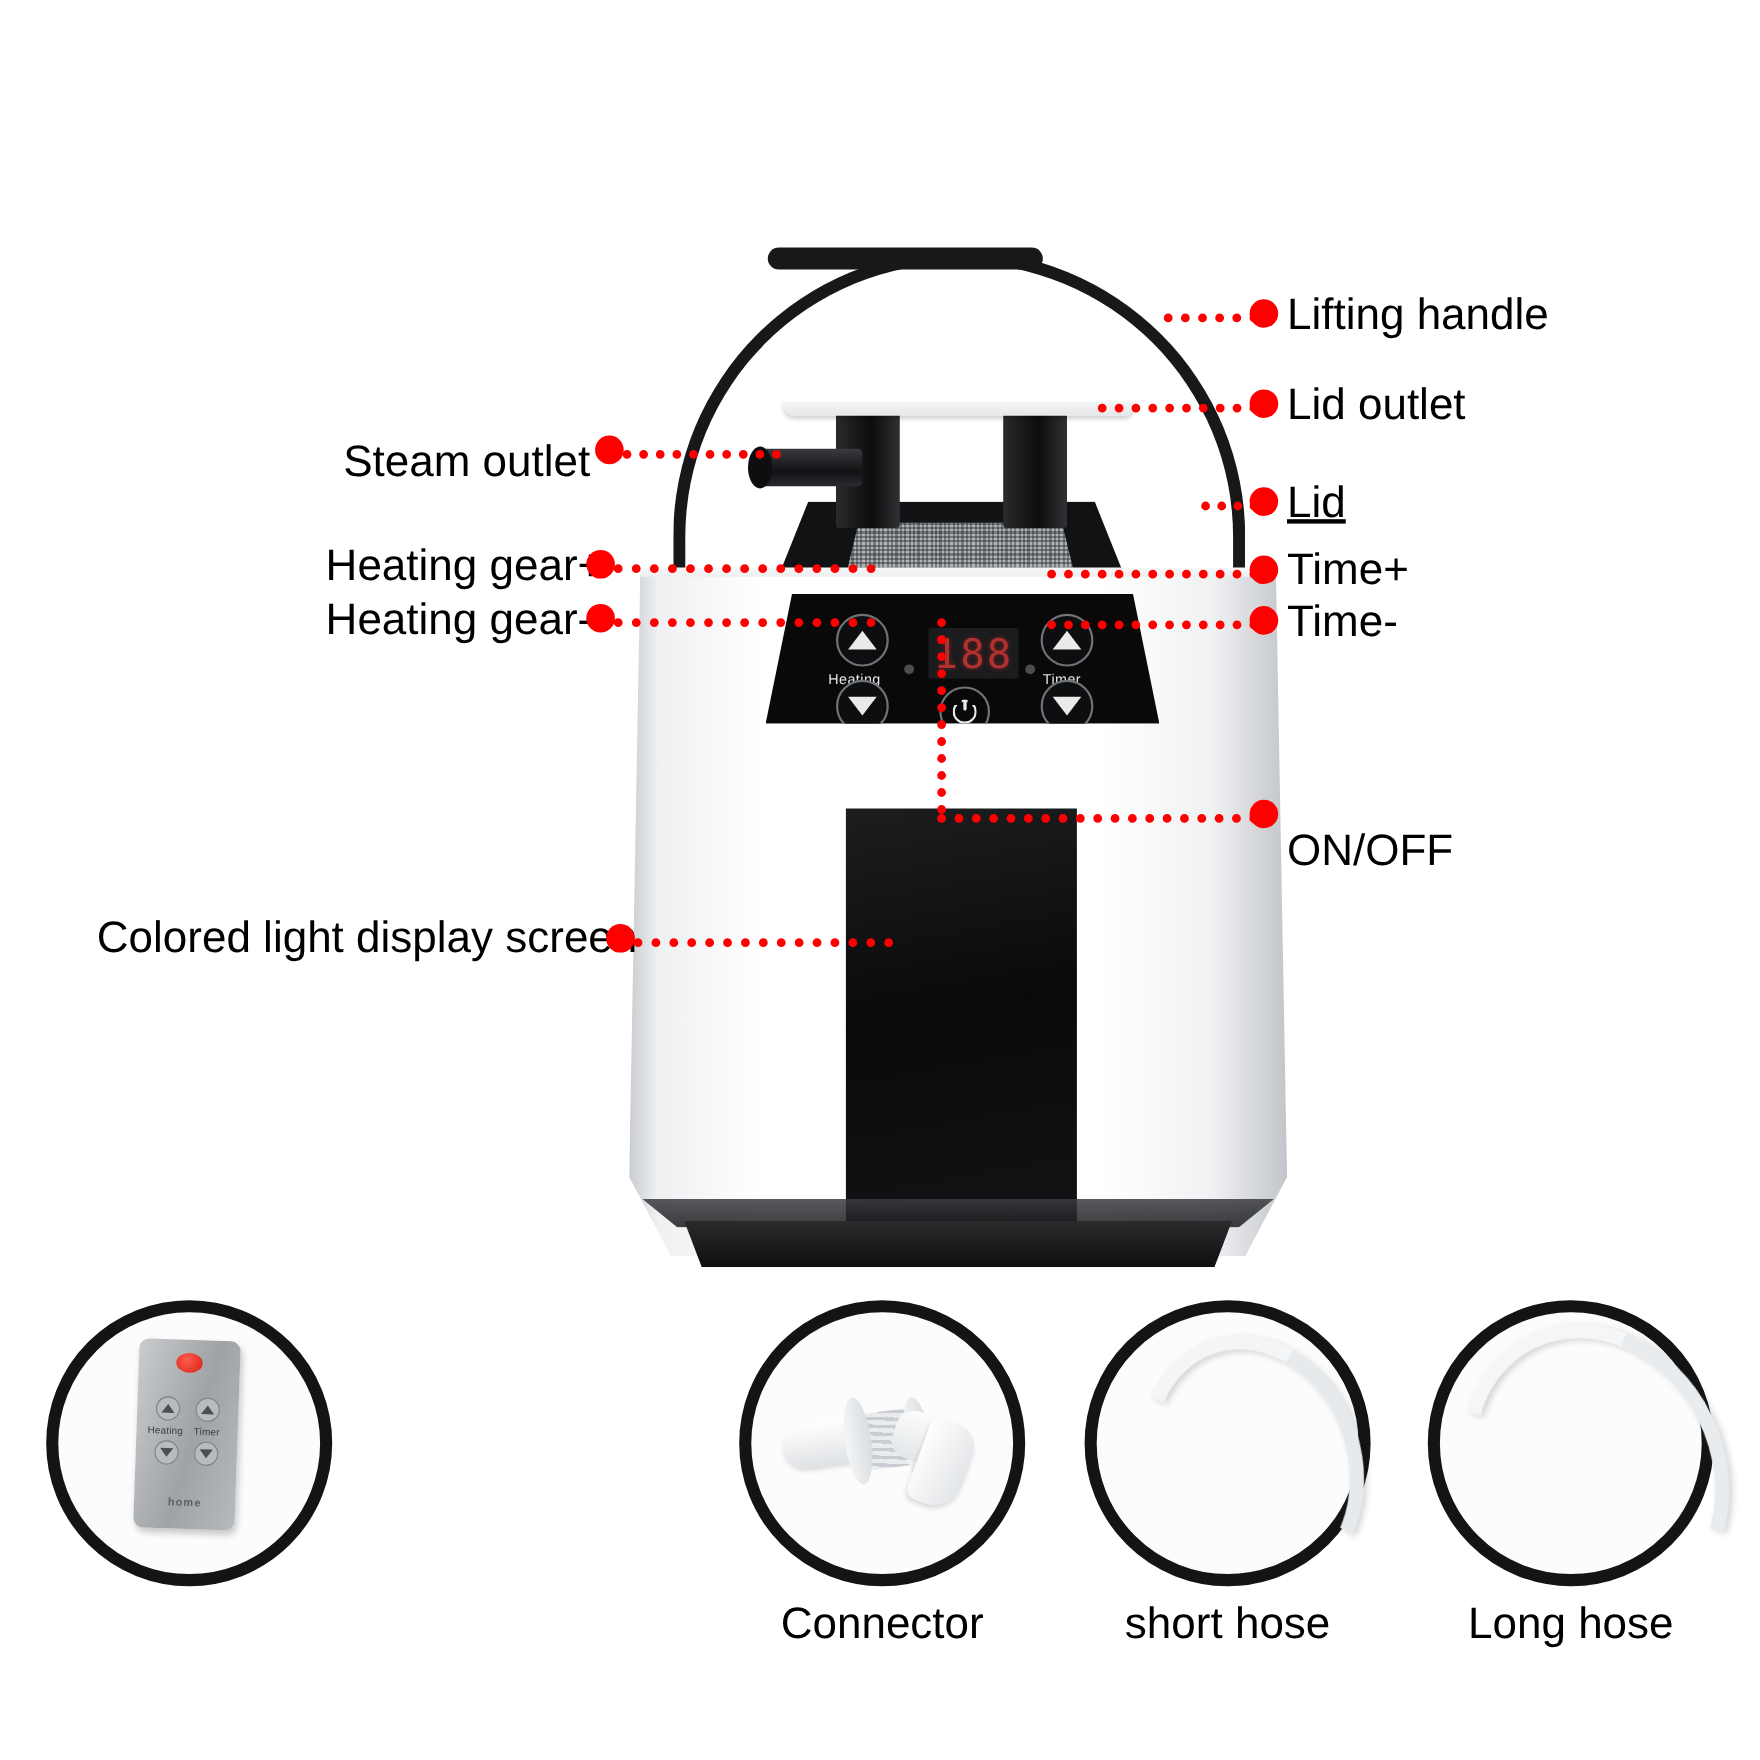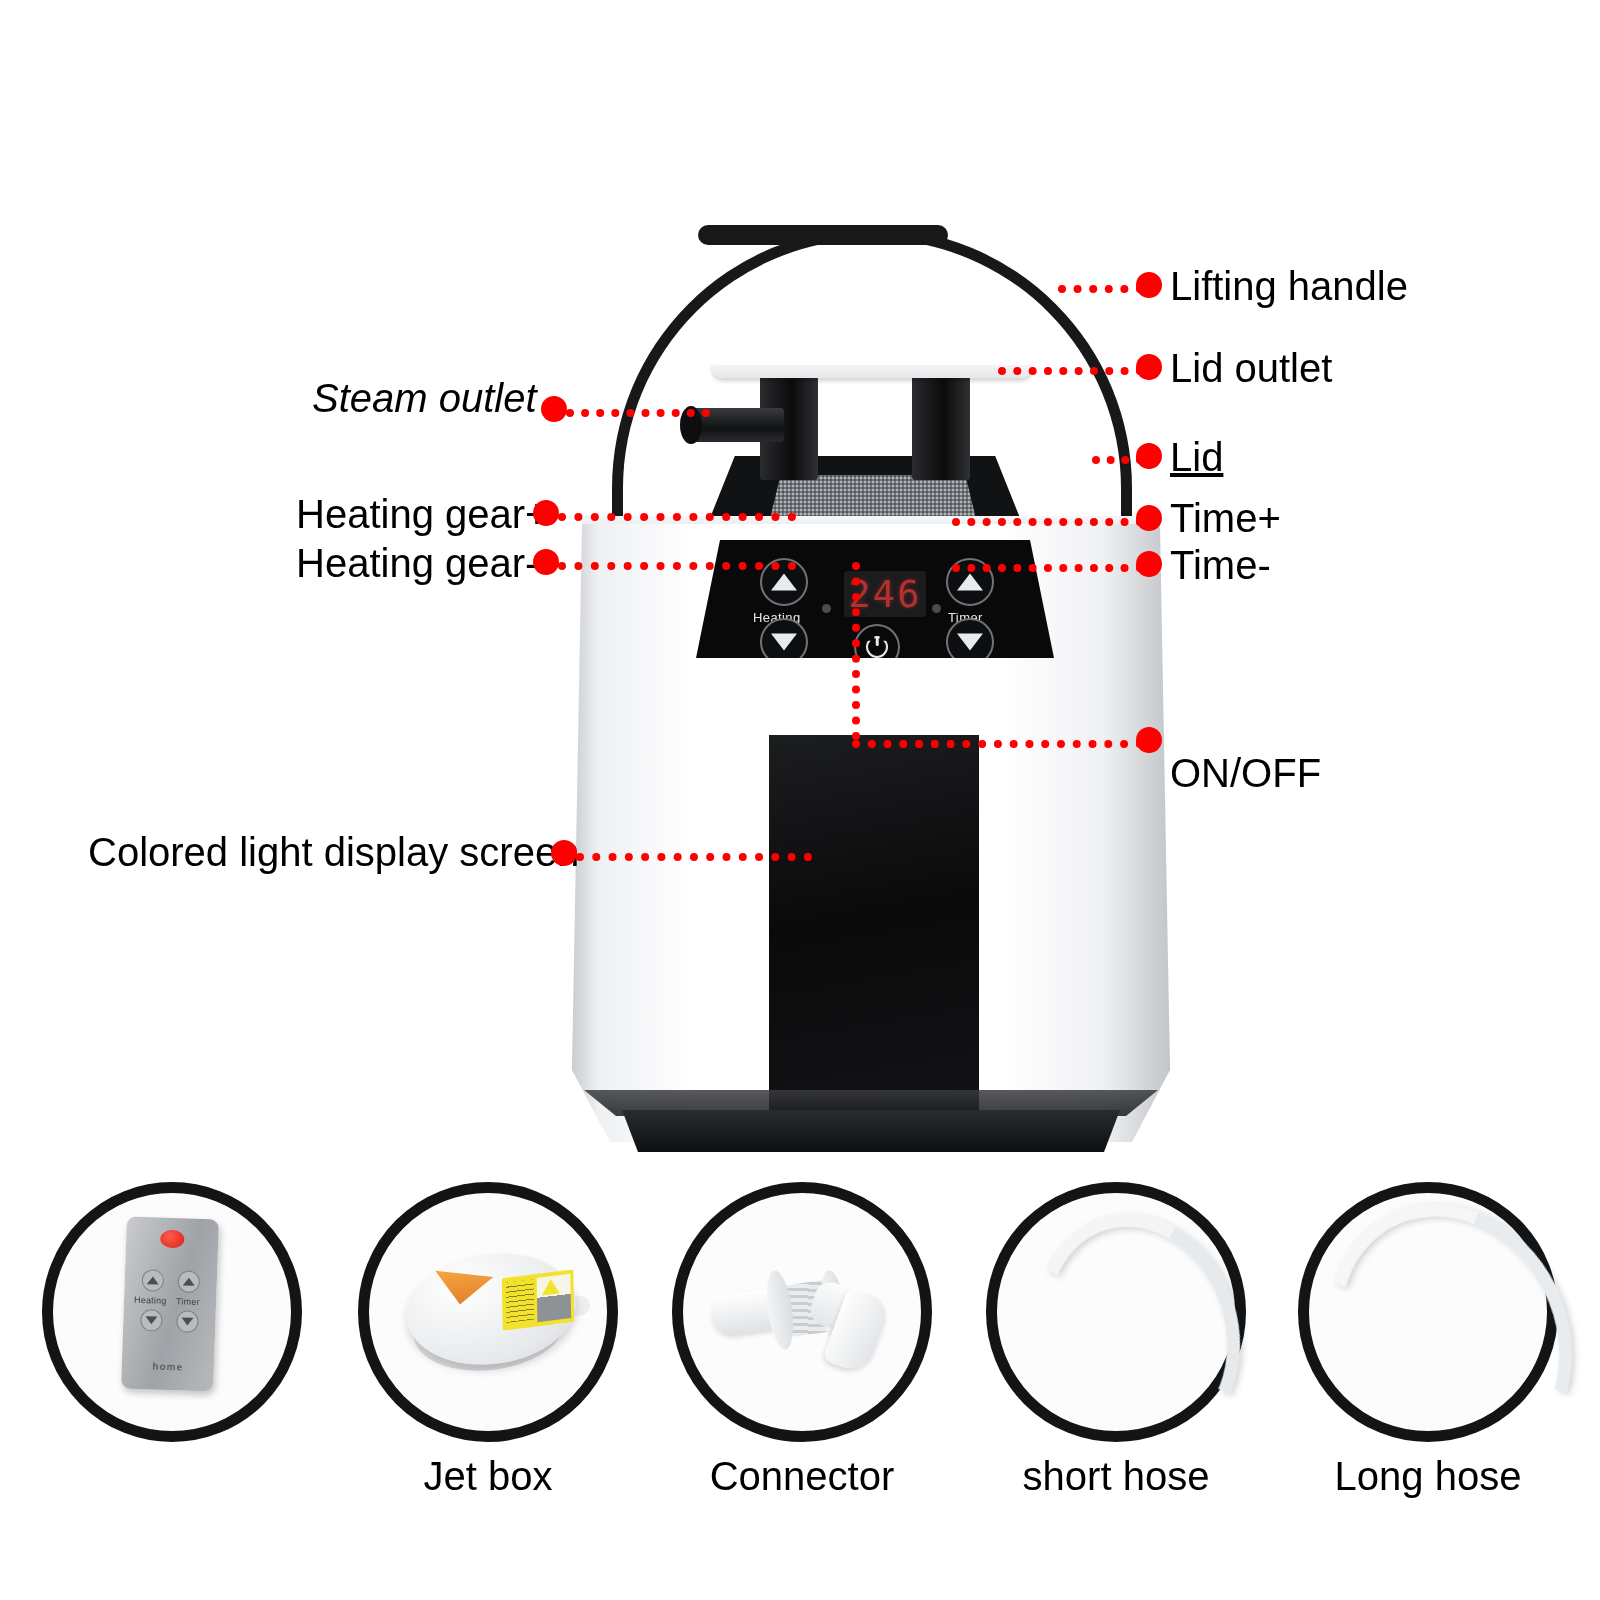--- a/index.html
+++ b/index.html
@@ -369,21 +369,21 @@
           <span class="tri-up"></span>
         </div>
         <div class="ctrl-txt" style="left:57px;top:70px;">Heating</div>
         <div class="led-bar" style="left:75px;top:86px;"></div>
         <div class="btn-circ" style="left:64px;top:78px;">
           <span class="tri-dn"></span>
         </div>
 
         <div class="led-dot" style="left:126px;top:64px;"></div>
 
-        <div class="seg-display">246</div>
+        <div class="seg-display">188</div>
 
         <div class="led-dot" style="left:236px;top:64px;"></div>
 
         <div class="btn-circ" style="left:250px;top:18px;">
           <span class="tri-up"></span>
         </div>
         <div class="ctrl-txt" style="left:252px;top:70px;">Timer</div>
         <div class="btn-circ" style="left:250px;top:78px;">
           <span class="tri-dn"></span>
         </div>
@@ -415,21 +415,21 @@
 
   <div class="leader" style="left:952px;top:564px;width:192px;"></div>
   <div class="dot" style="left:1136px;top:551px;"></div>
   <div class="lbl" style="left:1170px;top:545px;">Time-</div>
 
   <div class="leader-v" style="left:852px;top:562px;height:178px;"></div>
   <div class="leader" style="left:852px;top:740px;width:292px;"></div>
   <div class="dot" style="left:1136px;top:727px;"></div>
   <div class="lbl" style="left:1170px;top:720px;margin-top:33px;">ON/OFF</div>
 
-  <div class="lbl" style="left:312px;top:378px;font-style:italic;">Steam outlet</div>
+  <div class="lbl" style="left:312px;top:400px;">Steam outlet</div>
   <div class="dot" style="left:541px;top:396px;"></div>
   <div class="leader" style="left:566px;top:409px;width:144px;"></div>
 
   <div class="lbl" style="left:296px;top:494px;">Heating gear+</div>
   <div class="dot" style="left:533px;top:500px;"></div>
   <div class="leader" style="left:558px;top:513px;width:238px;"></div>
 
   <div class="lbl" style="left:296px;top:543px;">Heating gear-</div>
   <div class="dot" style="left:533px;top:549px;"></div>
   <div class="leader" style="left:558px;top:562px;width:238px;"></div>
@@ -453,34 +453,20 @@
       <div class="rbtn" style="left:17px;top:92px;">
         <span class="rtri-dn"></span>
       </div>
       <div class="rbtn" style="left:53px;top:92px;">
         <span class="rtri-dn"></span>
       </div>
       <div class="rbrand">home</div>
     </div>
   </div>
 
-  <div class="acc" style="left:358px;top:1182px;">
-    <div class="acc-ring"></div>
-    <div class="jb-body"></div>
-    <div class="jb-nub"></div>
-    <div class="jb-lid"></div>
-    <div class="jb-orange"></div>
-    <div class="jb-yellow">
-      <div class="jb-lines"></div>
-      <div class="jb-ypic">
-        <div class="jb-warn"></div>
-      </div>
-    </div>
-    <div class="acc-label">Jet box</div>
-  </div>
 
   <div class="acc" style="left:672px;top:1182px;">
     <div class="acc-ring"></div>
     <div class="cn-shaft"></div>
     <div class="cn-thread"></div>
     <div class="cn-flange1"></div>
     <div class="cn-flange2"></div>
     <div class="cn-spout2"></div>
     <div class="cn-spout"></div>
     <div class="acc-label">Connector</div>

